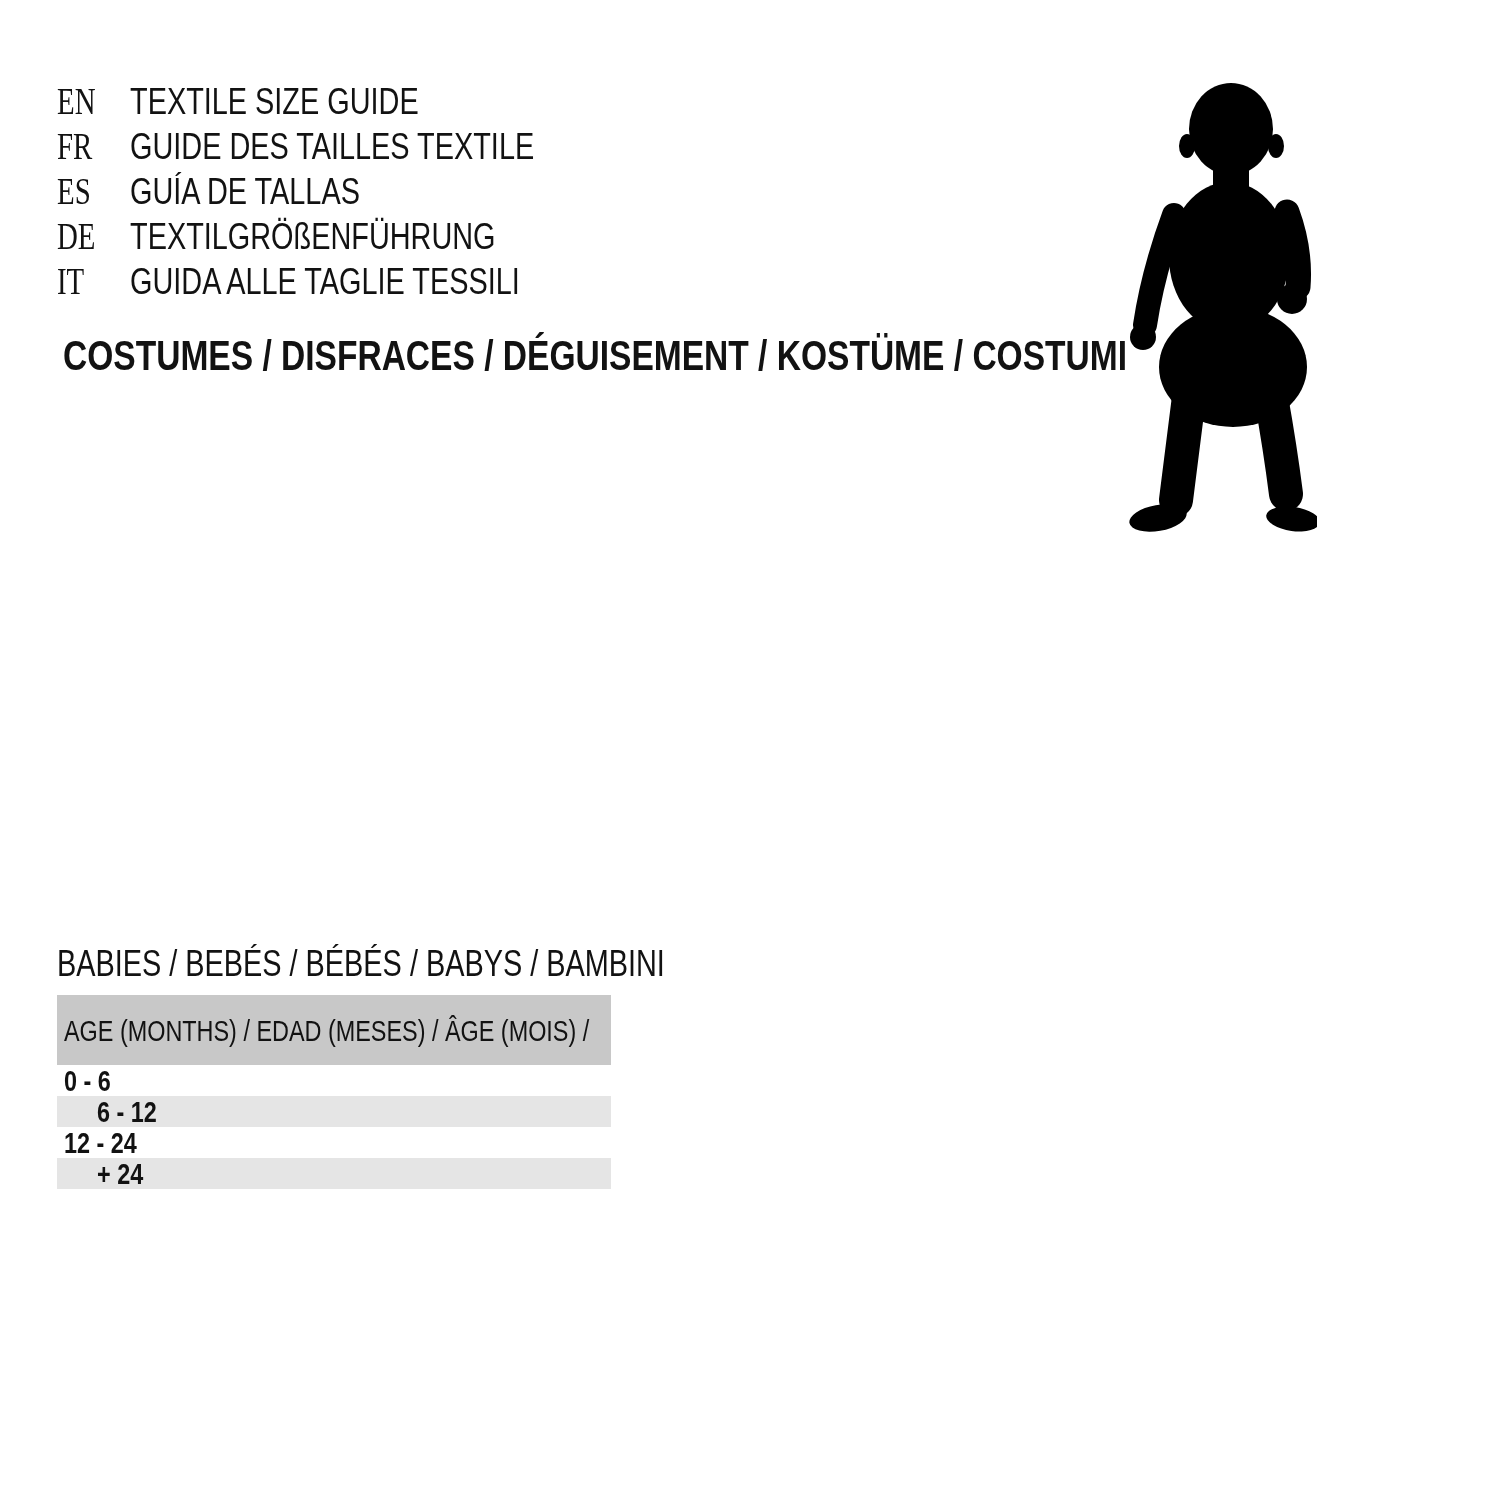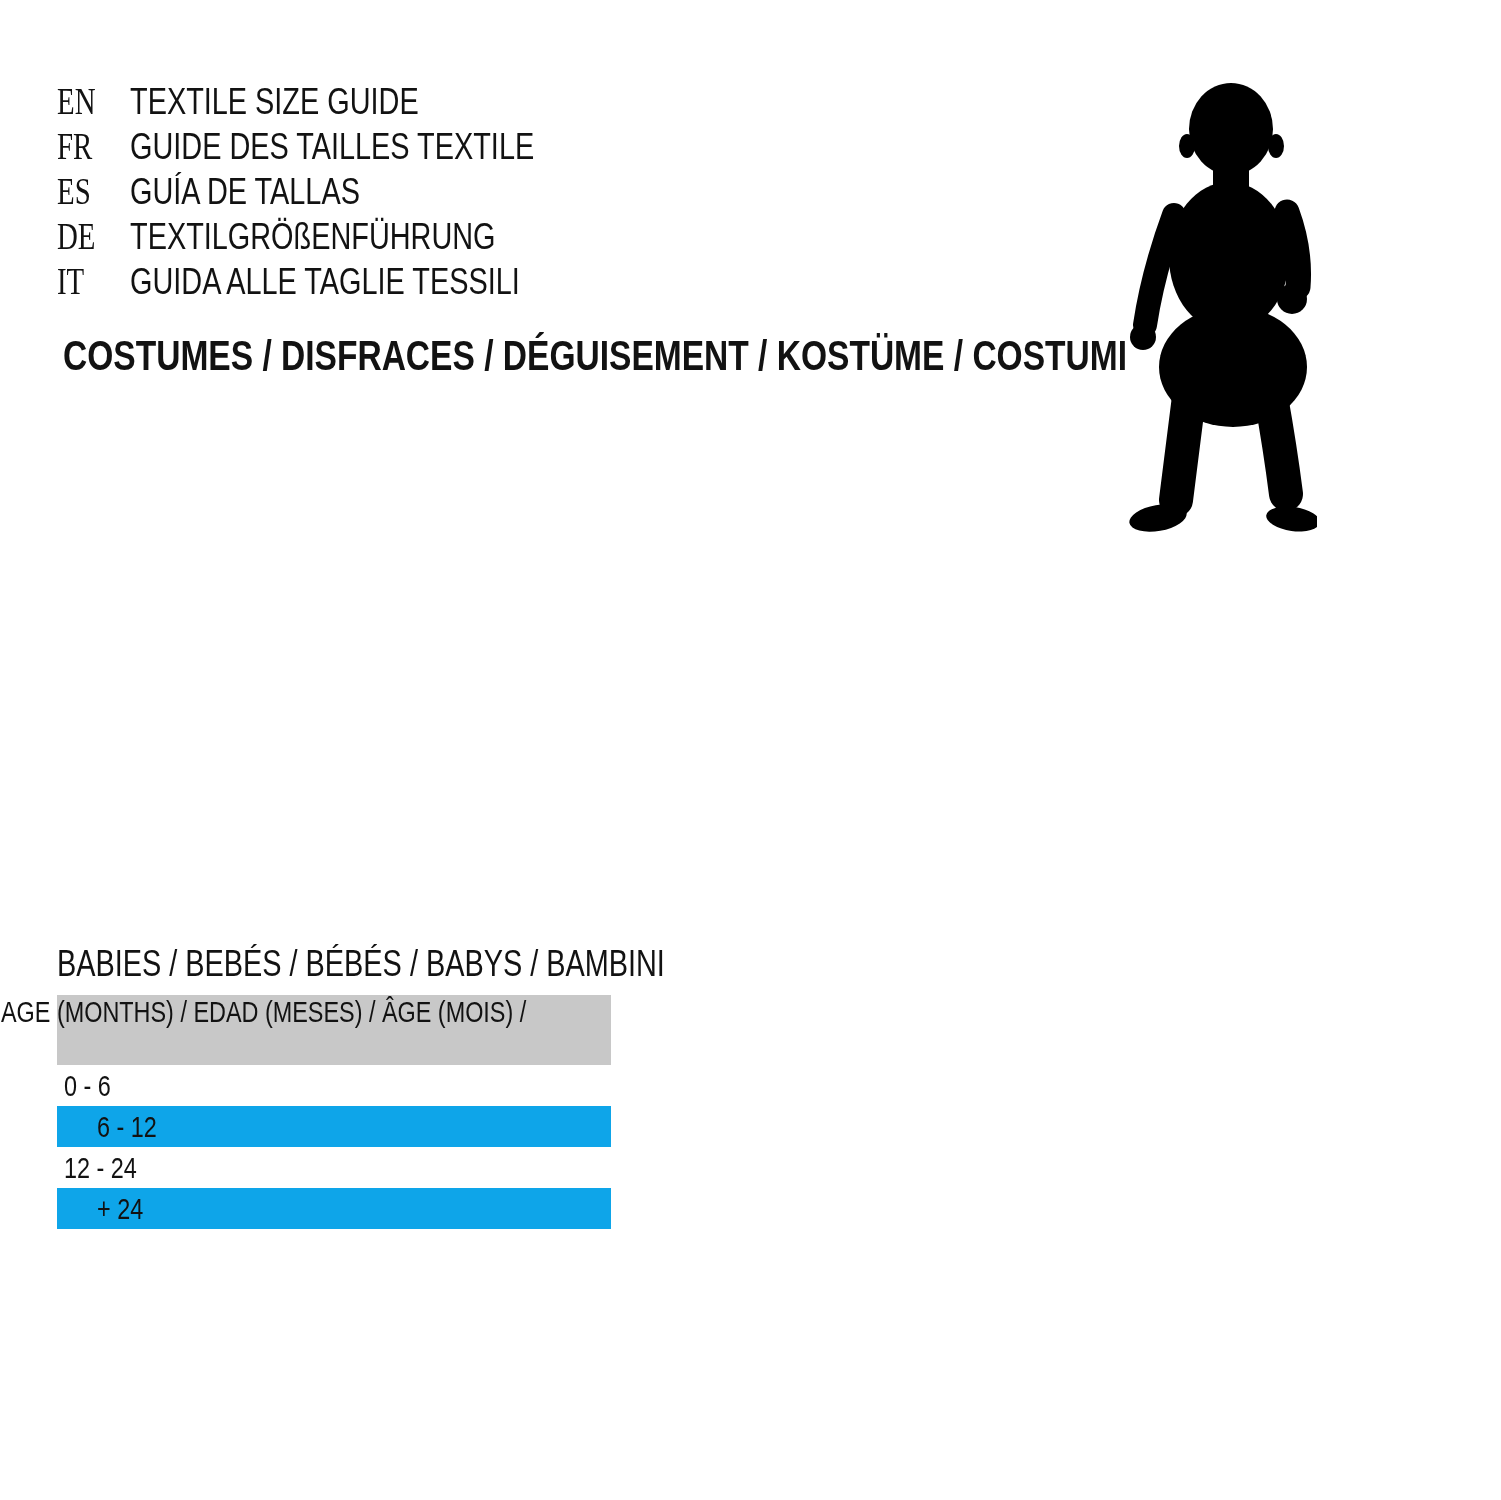--- a/index.html
+++ b/index.html
@@ -66,35 +66,36 @@
     top: 995px;
     width: 554px;
     font-size: 30px;
   }
   .thead {
     background: #c8c8c8;
     height: 70px;
     box-sizing: border-box;
     padding-left: 7px;
     display: flex;
-    flex-direction: row;
+    flex-direction: column;
     justify-content: center;
   }
   .thead .hline {
     line-height: 33px;
   }
   .trow {
-    height: 41px;
+    height: 31px;
     box-sizing: border-box;
     padding-left: 7px;
     display: flex;
     align-items: center;
+    font-weight: bold;
   }
   .trow.alt {
-    background: #0ea5e9;
+    background: #e5e5e5;
     padding-left: 40px;
   }
 </style>
 </head>
 <body>
 
 <div class="langs">
   <div class="lang-row">
     <span class="code"><span class="cx">EN</span></span>
     <span class="cx">TEXTILE SIZE GUIDE</span>

